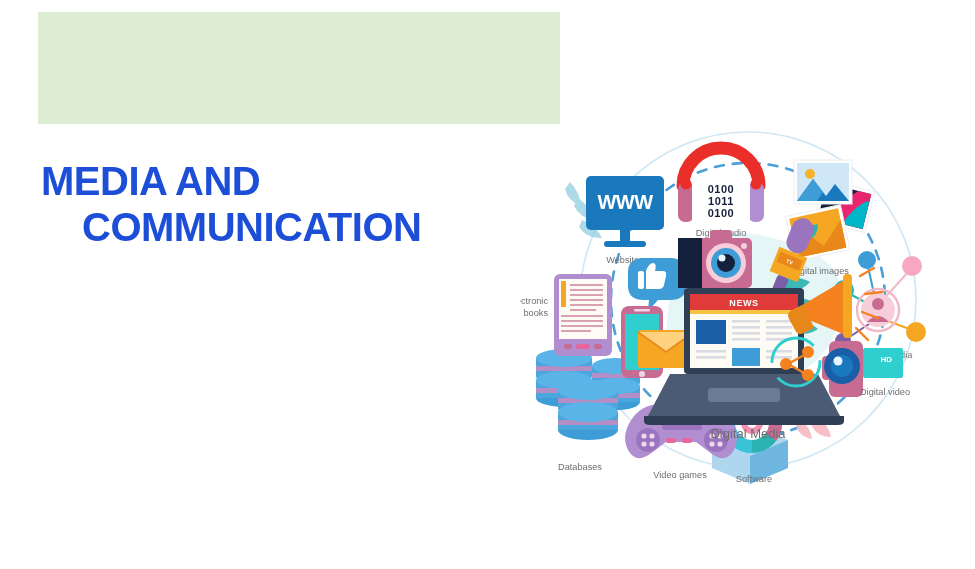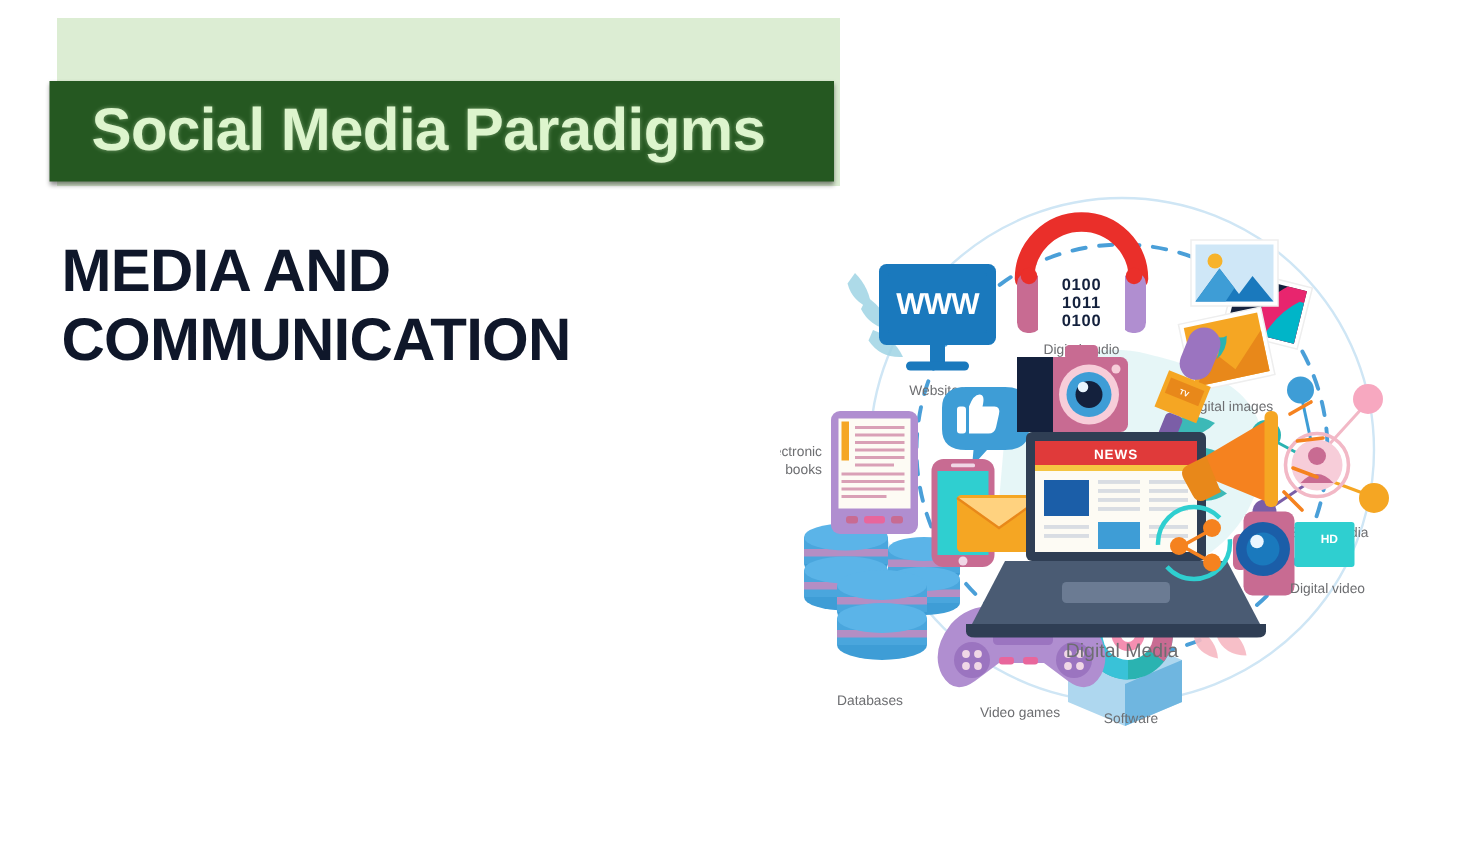--- a/index.html
+++ b/index.html
@@ -31,28 +31,28 @@
     font-weight:bold;
     letter-spacing:-0.4px;
     padding-left:28px;
     white-space:nowrap;
     text-shadow:0 0 3px rgba(221,245,205,.45);
   }
 
   
   .main-title{
     position:absolute;left:41px;top:158px;width:480px;
-    color:#0f172a;
+    color:#1d4ed8;
     font-family:"Liberation Sans", sans-serif;
     font-size:40px;
     font-weight:bold;
     line-height:46px;
     letter-spacing:-0.5px;
   }
-  .main-title .l2{display:block;}
+  .main-title .l2{display:block;margin-left:41px;}
 
   
   .byline{
     position:absolute;left:54px;top:529px;
     color:#2b2b2b;
     font-size:18px;
     font-family:"Liberation Sans", sans-serif;
     letter-spacing:.1px;
   }
 
@@ -67,23 +67,20 @@
   .hdT{font-family:"Liberation Sans",sans-serif;fill:#ffffff;font-size:8px;font-weight:bold;}
   .tvT{font-family:"Liberation Sans",sans-serif;fill:#ffffff;font-size:5px;font-weight:bold;}
 </style>
 </head>
 <body>
 
 <div id="slide">
 
   <div class="banner-wrap">
     <div class="banner-light"></div>
-    <div class="banner-dark">
-      <span class="banner-text">Social Media Paradigms</span>
-    </div>
   </div>
 
   <div class="main-title">
     <span class="l1">MEDIA AND</span>
     <span class="l2">COMMUNICATION</span>
   </div>
 
 
   <div class="graphic">
   <svg viewBox="0 0 455 390" xmlns="http://www.w3.org/2000/svg">

